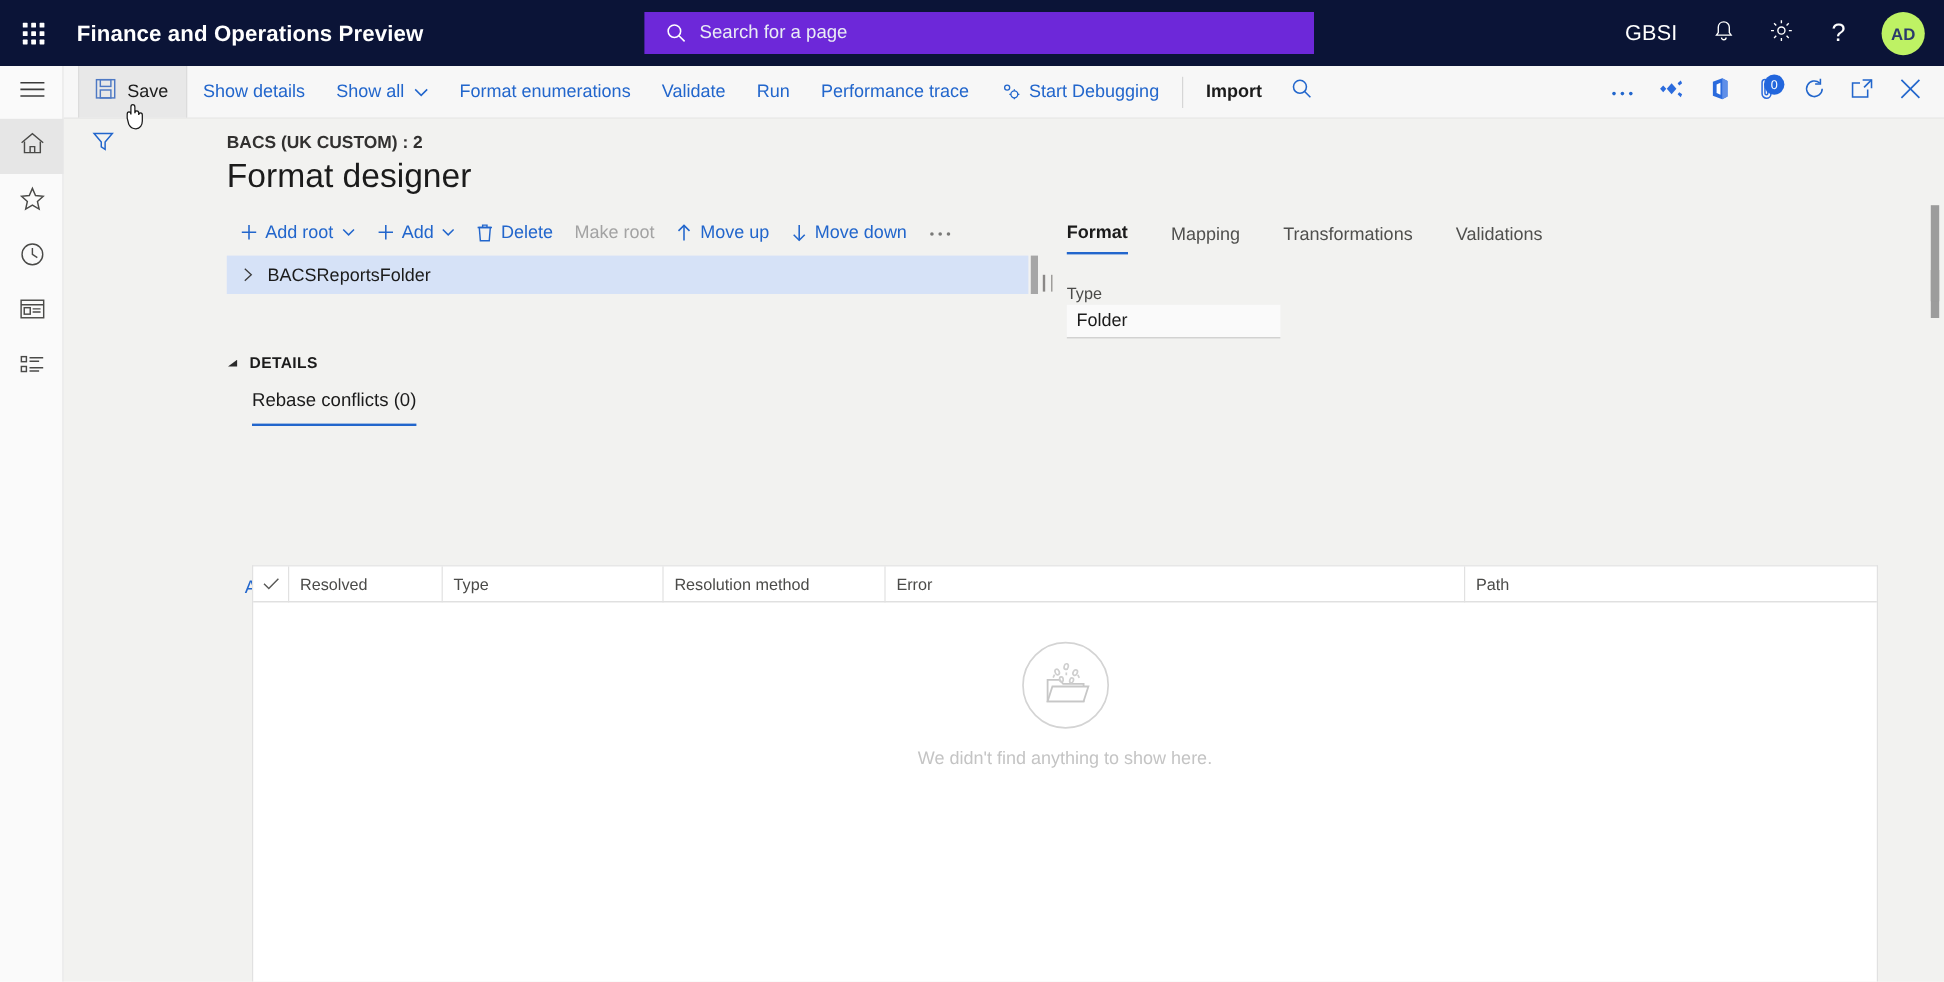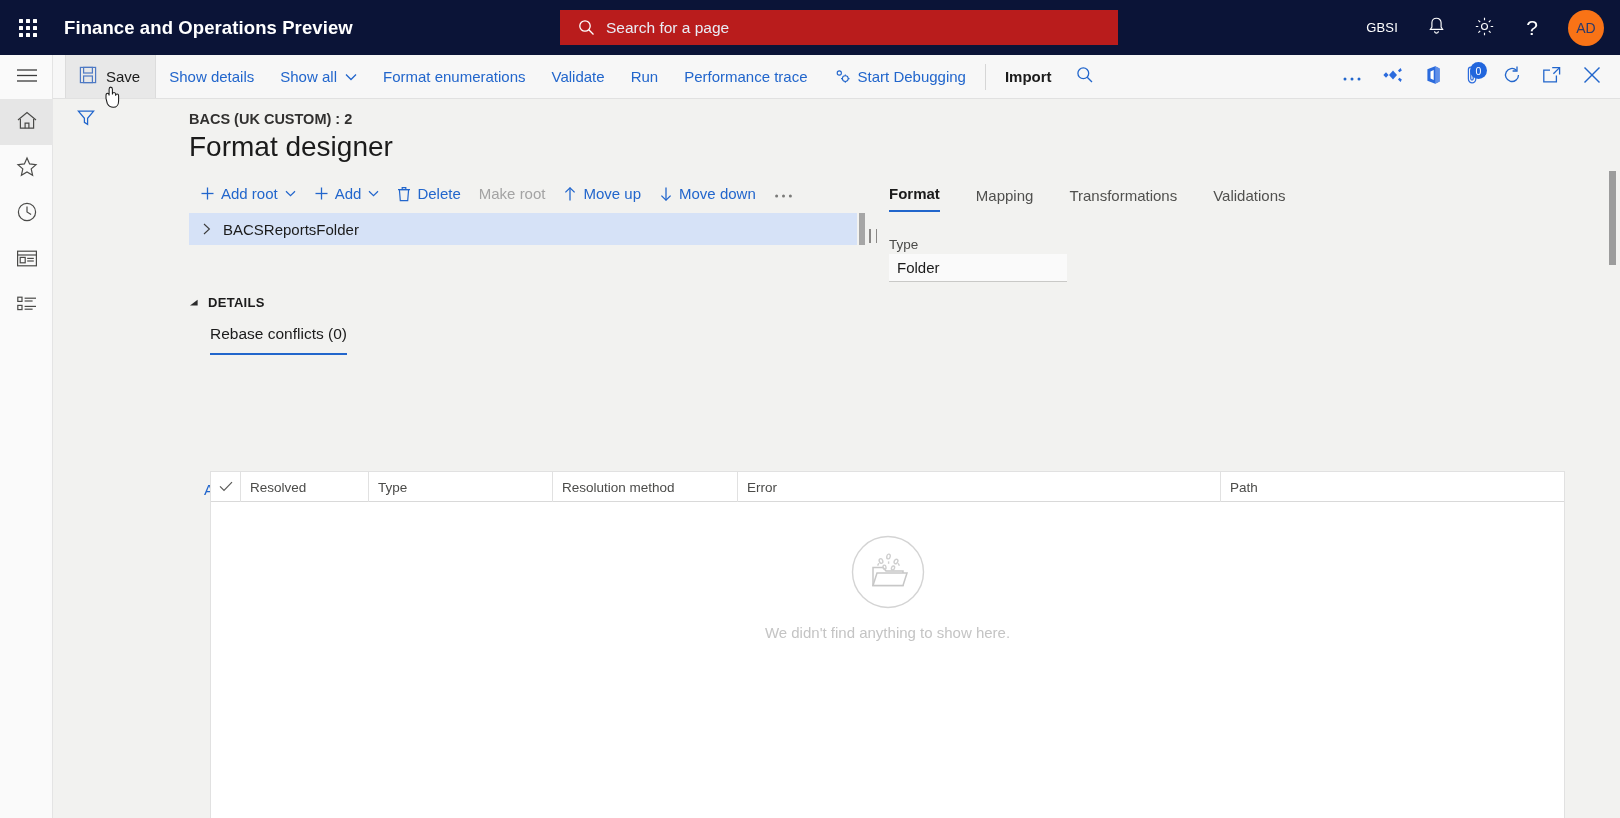--- a/index.html
+++ b/index.html
@@ -34,44 +34,43 @@
     color: #ffffff;
     font-size: 18.5px;
     font-weight: bold;
     margin-left: 9px;
     letter-spacing: 0.1px;
     white-space: nowrap;
   }
   .search-box {
     position: absolute; left: 537px; top: 10px;
     width: 558px; height: 35px;
-    background: #b91c1c;
+    background: #6d28d9;
     display: flex; align-items: center;
     padding-left: 18px;
     cursor: text;
-    margin-left: 23px;
   }
   .search-box .mag { margin-right: 11px; display:flex; }
   .search-ph { color: #e9ecf5; font-size: 15.5px; }
   .top-right {
     position: absolute; right: 0; top: 0; height: 55px;
     display: flex; align-items: center;
   }
   .top-right > * { margin-right: 0; }
   .tr-item {
     height: 55px; min-width: 48px;
     display: flex; align-items: center; justify-content: center;
     color: #ffffff; font-size: 14.5px;
     cursor: pointer; padding: 0 8px;
   }
-  .tr-company { font-size: 13px; letter-spacing: .2px; padding: 0 14px; }
+  .tr-company { font-size: 18px; letter-spacing: .2px; padding: 0 14px; }
   .avatar {
     width: 36px; height: 36px; border-radius: 50%;
-    background: #f97316; color: #2b3a6b;
-    font-size: 14px; font-weight: normal;
+    background: #bef264; color: #2b3a6b;
+    font-size: 14px; font-weight: bold;
     display: flex; align-items: center; justify-content: center;
     margin: 0 16px 0 12px; cursor: pointer;
   }
 
   
   .rail {
     position: absolute; top: 55px; left: 0;
     width: 53px; height: 763px;
     background: #fafafa;
     border-right: 1px solid #e4e4e4;

